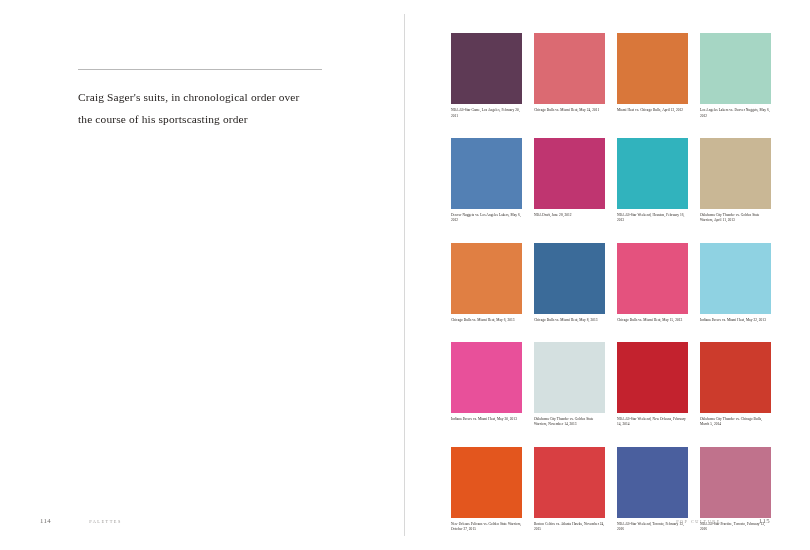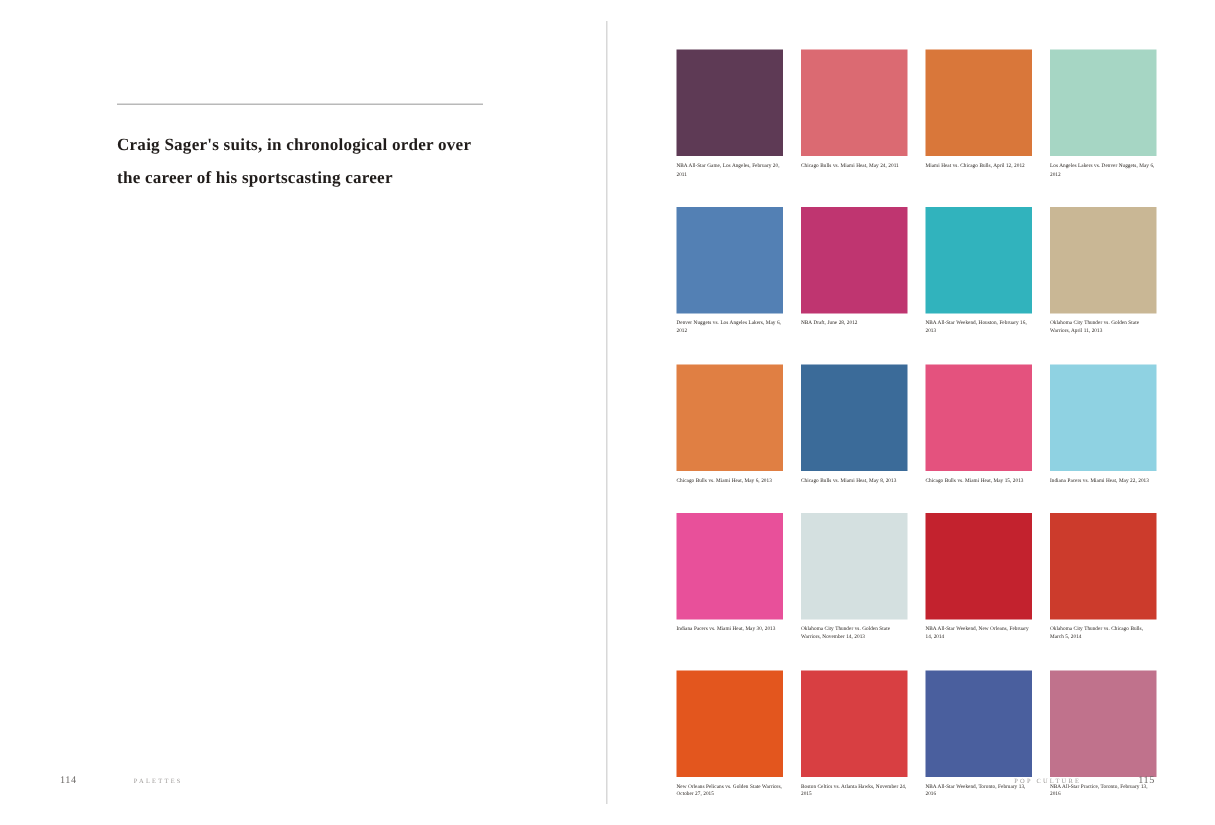--- a/index.html
+++ b/index.html
@@ -38,21 +38,20 @@
     background: #d8d8d8;
     z-index: 5;
   }
 
   
   .title-block {
     position: absolute;
     left: 78px;
     top: 69px;
     width: 248px;
-    font-weight: bold;
   }
   .title-rule {
     width: 244px;
     height: 1px;
     background: #b9b9b9;
     margin-bottom: 16px;
   }
   .title-text {
     font-family: "Liberation Serif", serif;
     font-size: 11.4px;
@@ -121,21 +120,21 @@
 <body>
 
 <div class="spread">
 
   <div class="page page-left">
 
     <div class="title-block">
       <div class="title-rule"></div>
       <div class="title-text">
         <div>Craig Sager's suits, in chronological order over</div>
-        <div>the career of his sportscasting career</div>
+        <div>the course of his sportscasting order</div>
       </div>
     </div>
 
     <div class="footer footer-left">
       <span class="folio">114</span>
       <span class="running-head">Palettes</span>
     </div>
 
   </div>
 

